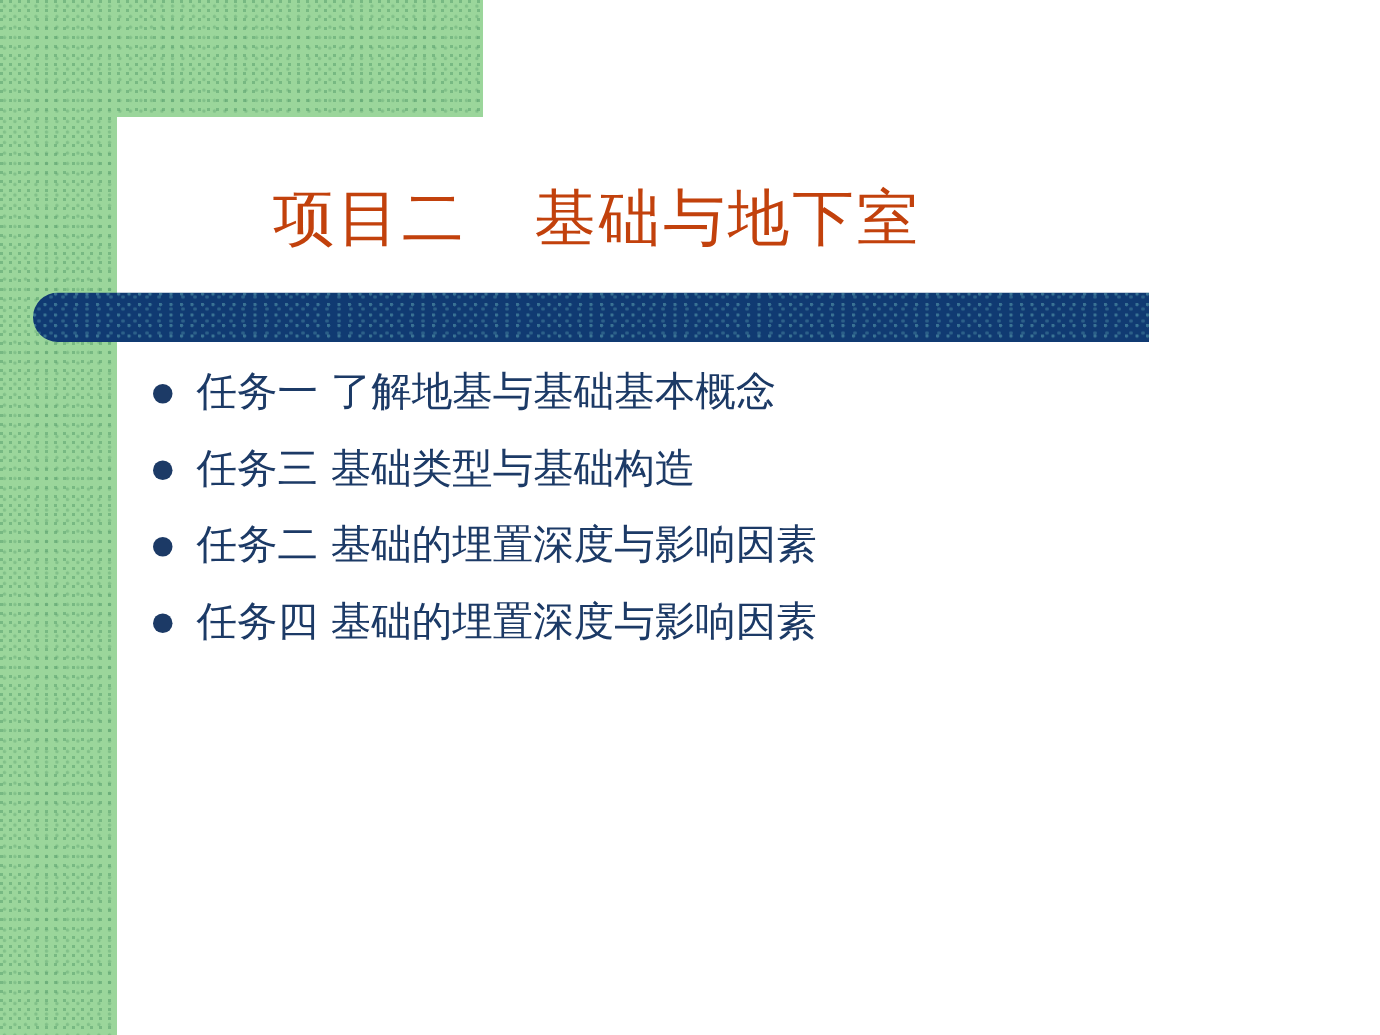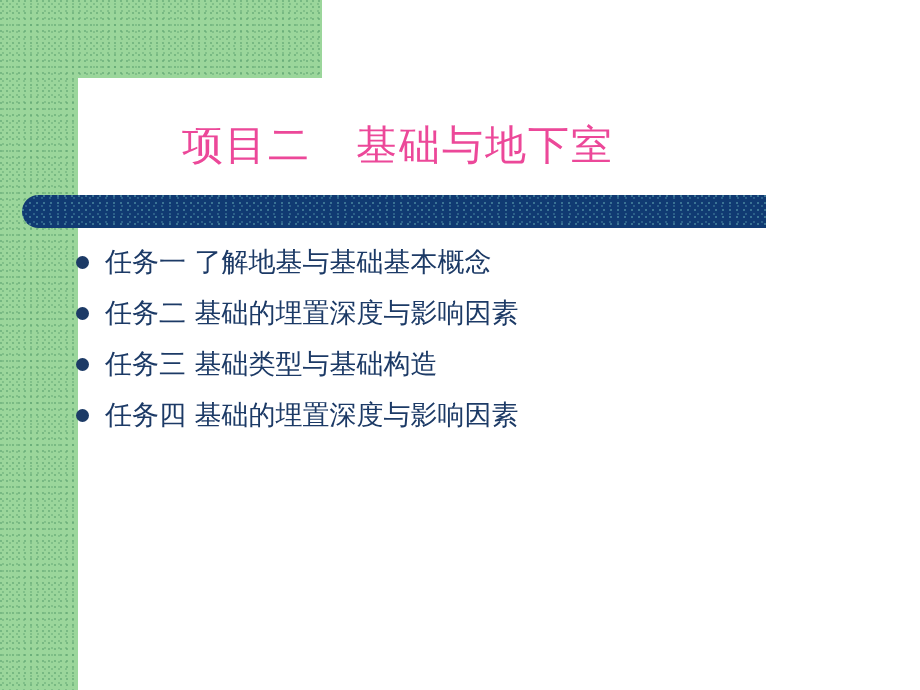--- a/index.html
+++ b/index.html
@@ -68,30 +68,30 @@
 
   
   #slide-title {
     position: absolute;
     left: 182px;
     top: 119px;
     font-family: "DejaVu Serif", serif;
     font-size: 41px;
     line-height: 52px;
     letter-spacing: 2px;
-    color: #ec4899;
+    color: #c2410c;
     white-space: pre;
     font-weight: normal;
     margin: 0;
   }
 
   
   #bullet-list {
     position: absolute;
-    left: 76px;
+    left: 102px;
     top: 242px;
     margin: 0;
     padding: 0;
     list-style: none;
     width: 700px;
   }
   .bullet-row {
     display: flex;
     align-items: flex-start;
     height: 51px;
@@ -130,26 +130,26 @@
 
   <ul id="bullet-list">
 
     <li class="bullet-row">
       <span class="bullet-marker"></span>
       <span class="bullet-text">任务一 了解地基与基础基本概念</span>
     </li>
 
     <li class="bullet-row">
       <span class="bullet-marker"></span>
-      <span class="bullet-text">任务二 基础的埋置深度与影响因素</span>
+      <span class="bullet-text">任务三 基础类型与基础构造</span>
     </li>
 
     <li class="bullet-row">
       <span class="bullet-marker"></span>
-      <span class="bullet-text">任务三 基础类型与基础构造</span>
+      <span class="bullet-text">任务二 基础的埋置深度与影响因素</span>
     </li>
 
     <li class="bullet-row">
       <span class="bullet-marker"></span>
       <span class="bullet-text">任务四 基础的埋置深度与影响因素</span>
     </li>
 
   </ul>
 
 </div>

